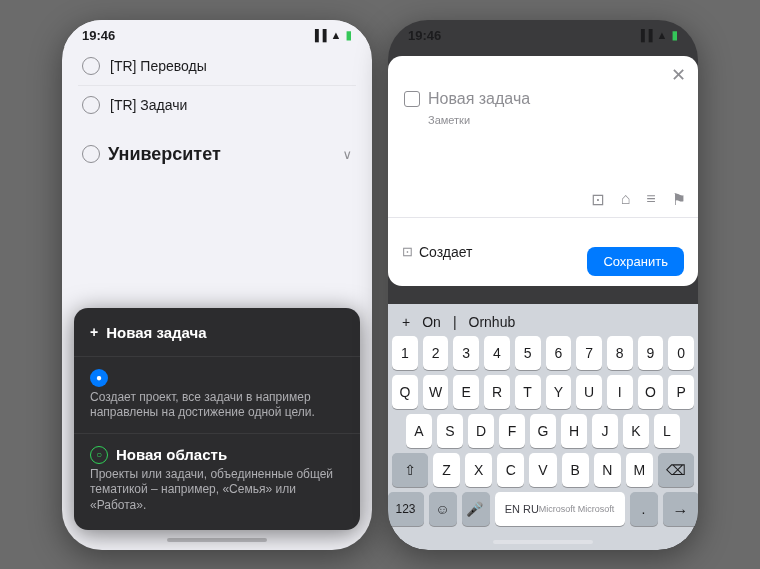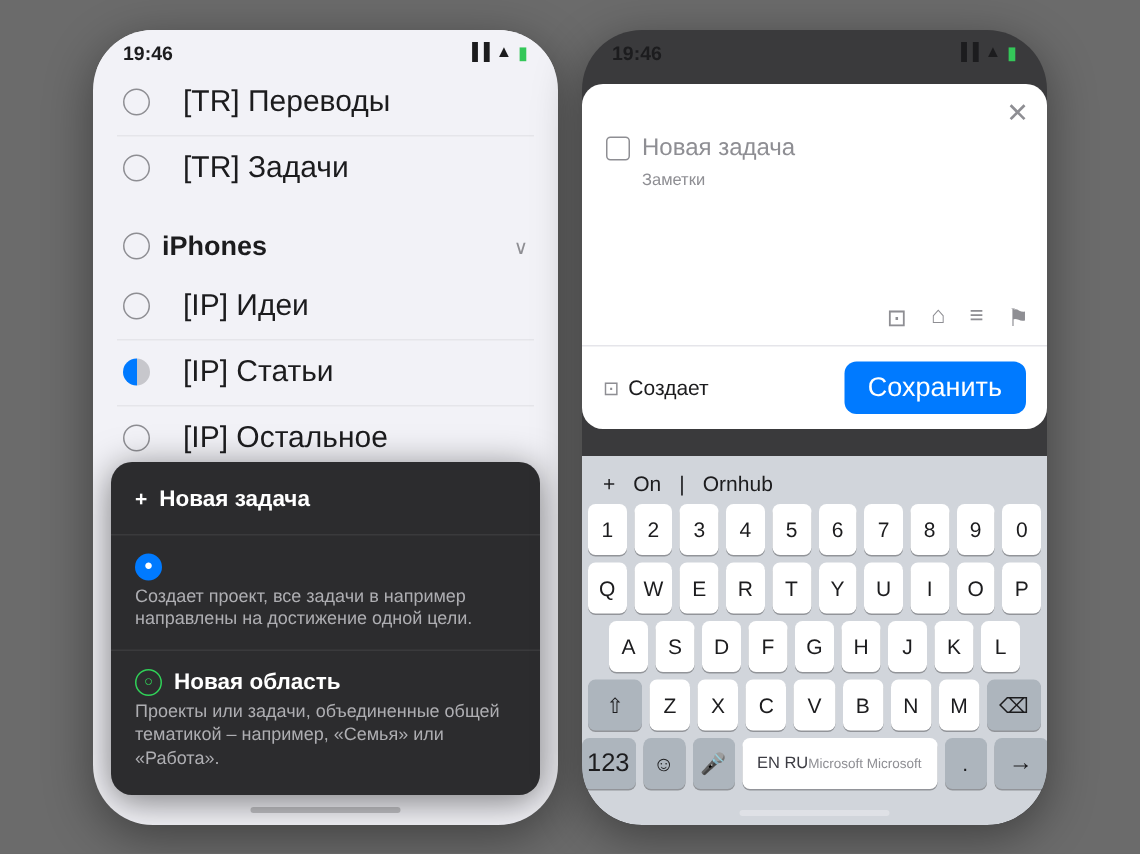--- a/index.html
+++ b/index.html
@@ -58,24 +58,24 @@
       height: calc(100% - 36px);
     }
 
     .list-section {
       padding: 0 16px;
     }
 
     .list-item {
       display: flex;
       align-items: center;
-      gap: 22px;
+      gap: 10px;
       padding: 10px 4px;
       border-bottom: 0.5px solid #e5e5ea;
-      font-size: 20px;
+      font-size: 14px;
       color: #1c1c1e;
     }
     .list-item:last-child { border-bottom: none; }
 
     .circle-icon {
       width: 18px;
       height: 18px;
       border-radius: 50%;
       border: 1.5px solid #8e8e93;
       flex-shrink: 0;
@@ -259,22 +259,23 @@
       font-size: 14px;
       color: #1c1c1e;
     }
     .inbox-icon { font-size: 13px; color: #8e8e93; }
     .modal-save-btn {
       background: #007aff;
       color: white;
       border: none;
       border-radius: 8px;
       padding: 7px 16px;
-      font-size: 18px;
+      font-size: 13px;
       font-weight: 500;
+      margin-top: 19px;
     }
 
     
     .keyboard {
       position: absolute;
       bottom: 0;
       left: 0;
       right: 0;
       background: #d1d5db;
       border-radius: 0 0 40px 40px;
@@ -368,41 +369,20 @@
       <div class="list-item">
         <div class="circle-icon"></div>
         <span>[TR] Переводы</span>
       </div>
       <div class="list-item">
         <div class="circle-icon"></div>
         <span>[TR] Задачи</span>
       </div>
     </div>
 
-    <div class="list-section">
-      <div class="section-header">
-        <div class="section-title">
-          <div class="circle-icon iphones"></div>
-          <span>iPhones</span>
-        </div>
-        <span class="chevron-down">∨</span>
-      </div>
-      <div class="list-item">
-        <div class="circle-icon"></div>
-        <span>[IP] Идеи</span>
-      </div>
-      <div class="list-item">
-        <div class="circle-icon blue-half"></div>
-        <span>[IP] Статьи</span>
-      </div>
-      <div class="list-item">
-        <div class="circle-icon"></div>
-        <span>[IP] Остальное</span>
-      </div>
-    </div>
 
     <div class="list-section">
       <div class="section-header">
         <div class="section-title">
           <div class="circle-icon"></div>
           <span>Университет</span>
         </div>
         <span class="chevron-down">∨</span>
       </div>
     </div>
@@ -524,21 +504,21 @@
       <div class="kb-key">X</div>
       <div class="kb-key">C</div>
       <div class="kb-key">V</div>
       <div class="kb-key">B</div>
       <div class="kb-key">N</div>
       <div class="kb-key">M</div>
       <div class="kb-key dark wide">⌫</div>
     </div>
 
     <div class="kb-bottom-row">
-      <div class="kb-key dark wide" style="min-width:36px;max-width:42px;font-size:17px;">123</div>
+      <div class="kb-key dark wide" style="min-width:36px;max-width:42px;font-size:12px;">123</div>
       <div class="kb-key dark" style="min-width:28px;">☺</div>
       <div class="kb-key dark" style="min-width:28px;">🎤</div>
       <div class="kb-key space-key" style="flex:3;max-width:120px;font-size:11px;color:#3c3c43;">EN RU<br><span style="font-size:9px;color:#8e8e93;">Microsoft Microsoft</span></div>
       <div class="kb-key dark" style="min-width:28px;">.</div>
       <div class="kb-key dark arrow" style="min-width:36px;max-width:42px;">→</div>
     </div>
   </div>
 
   <div class="home-indicator" style="background:rgba(255,255,255,0.3);bottom:6px;"></div>
 </div>

